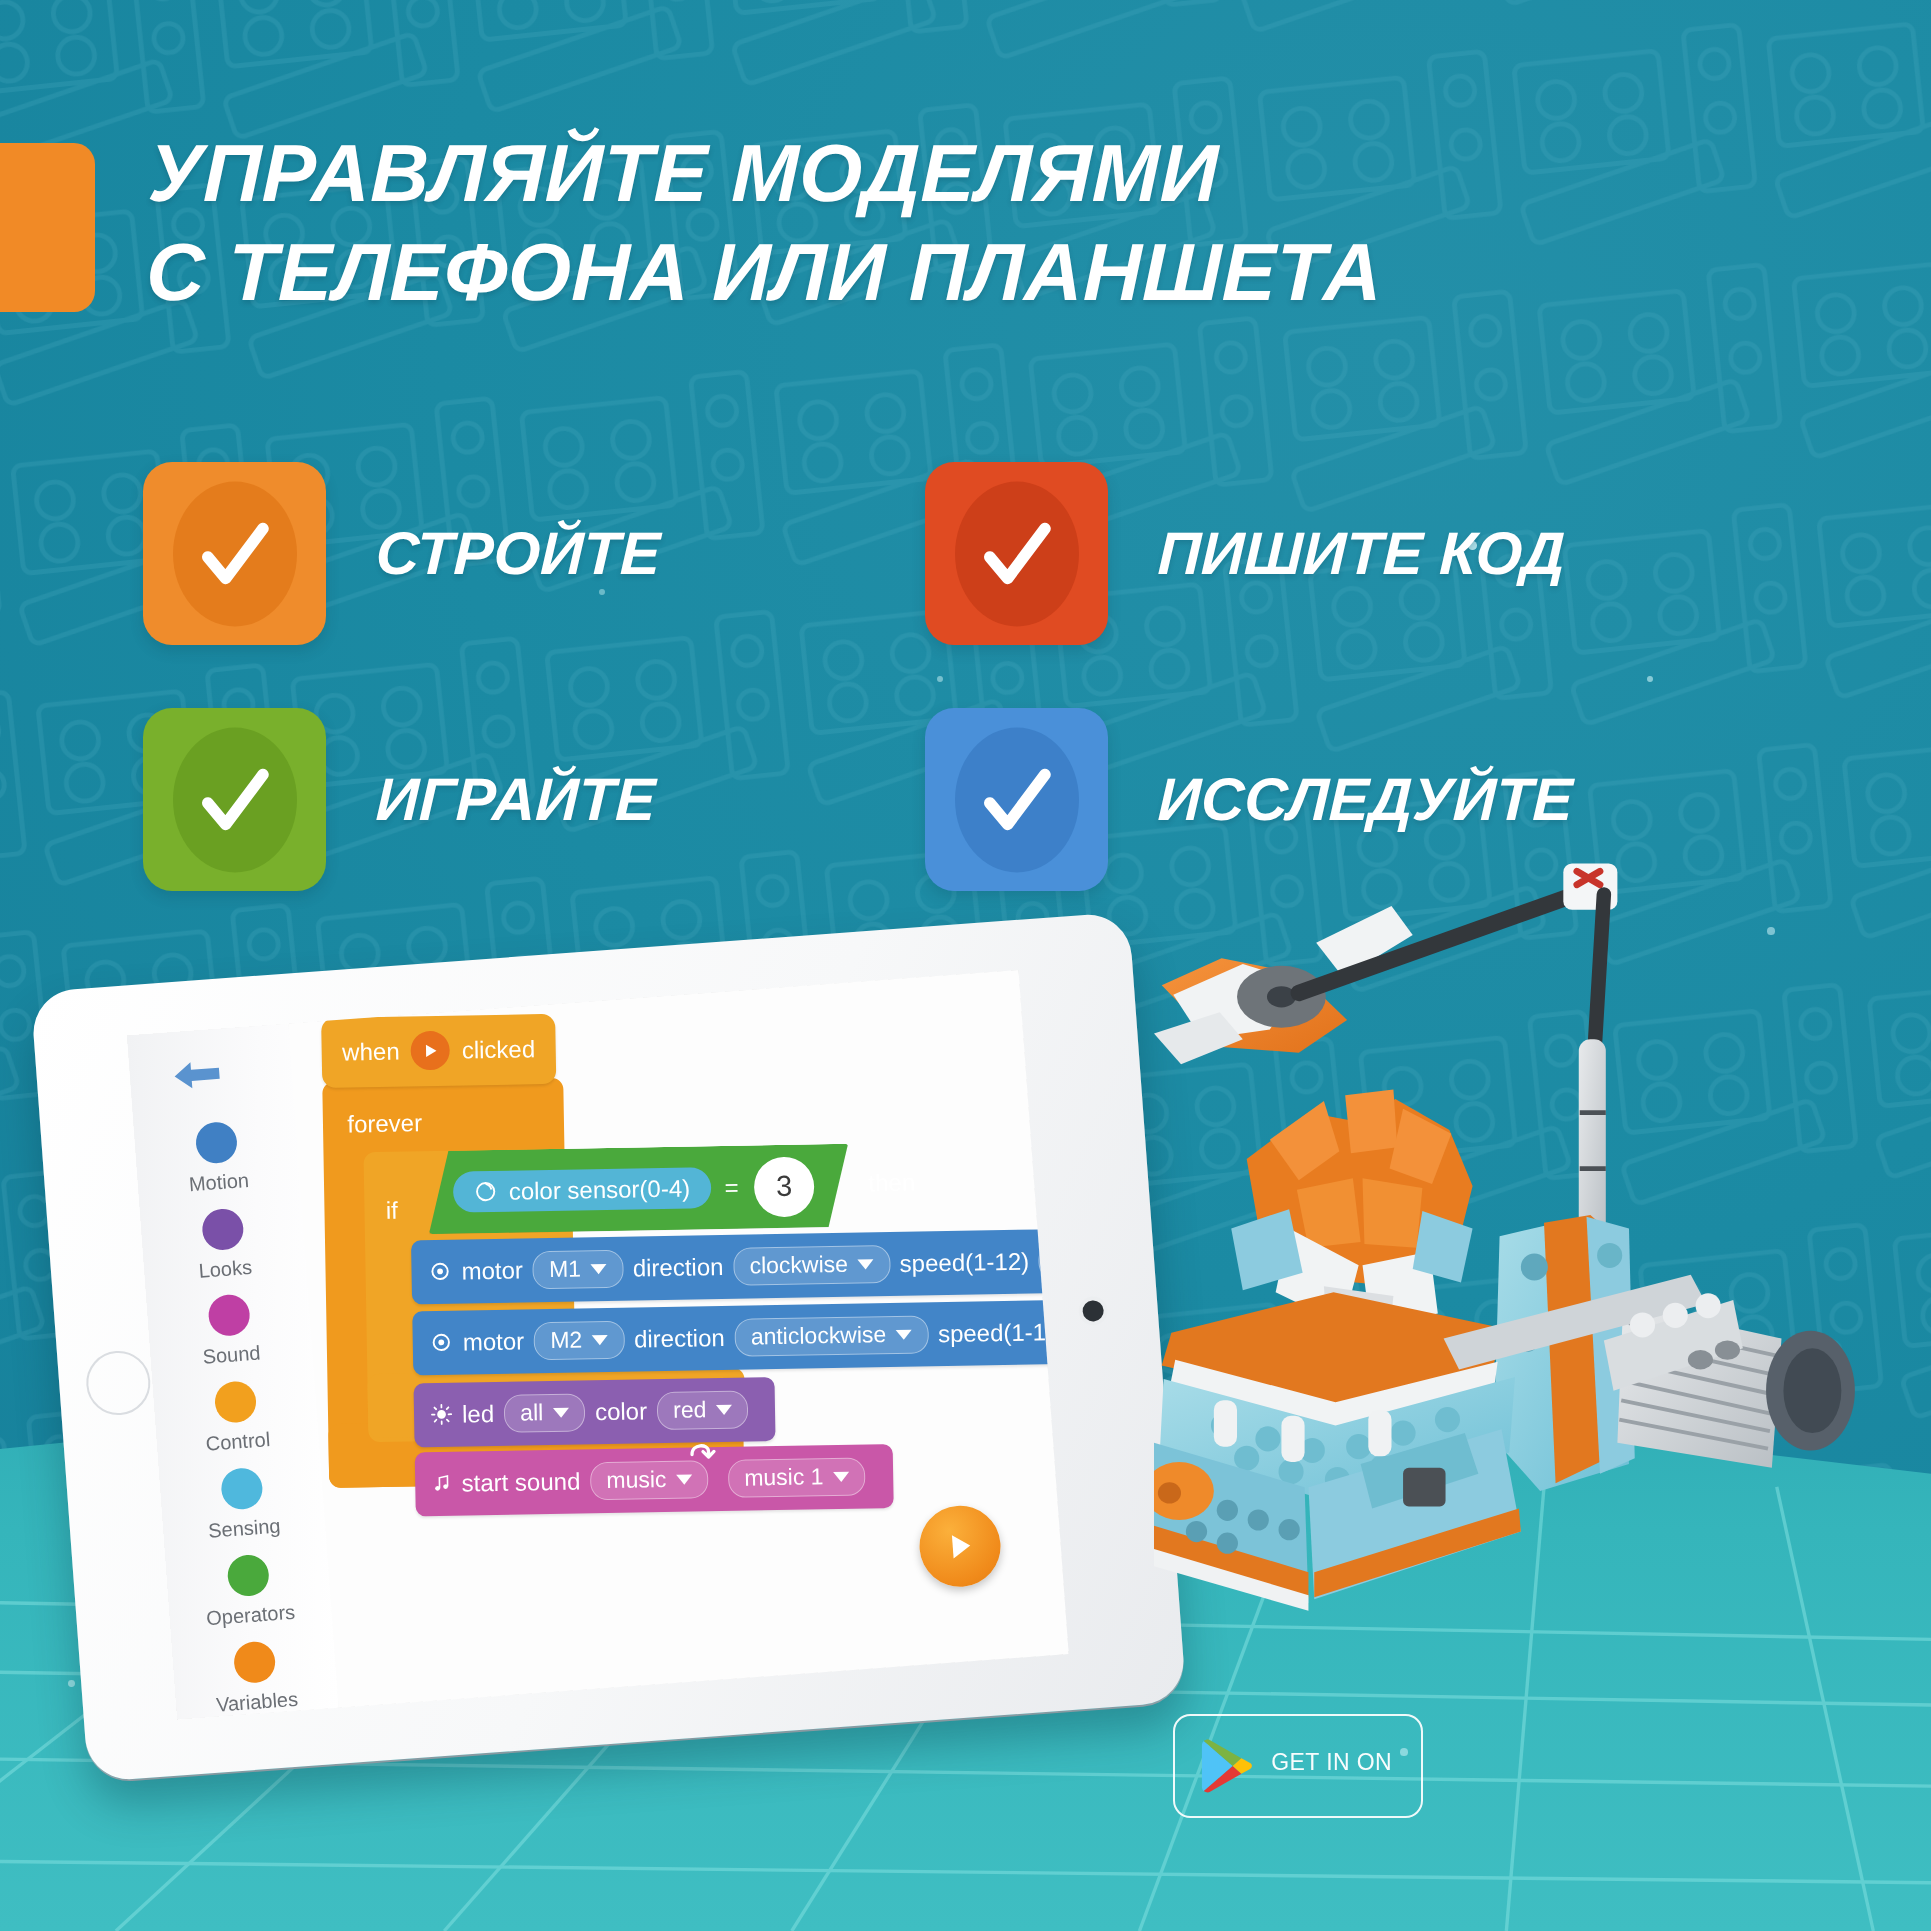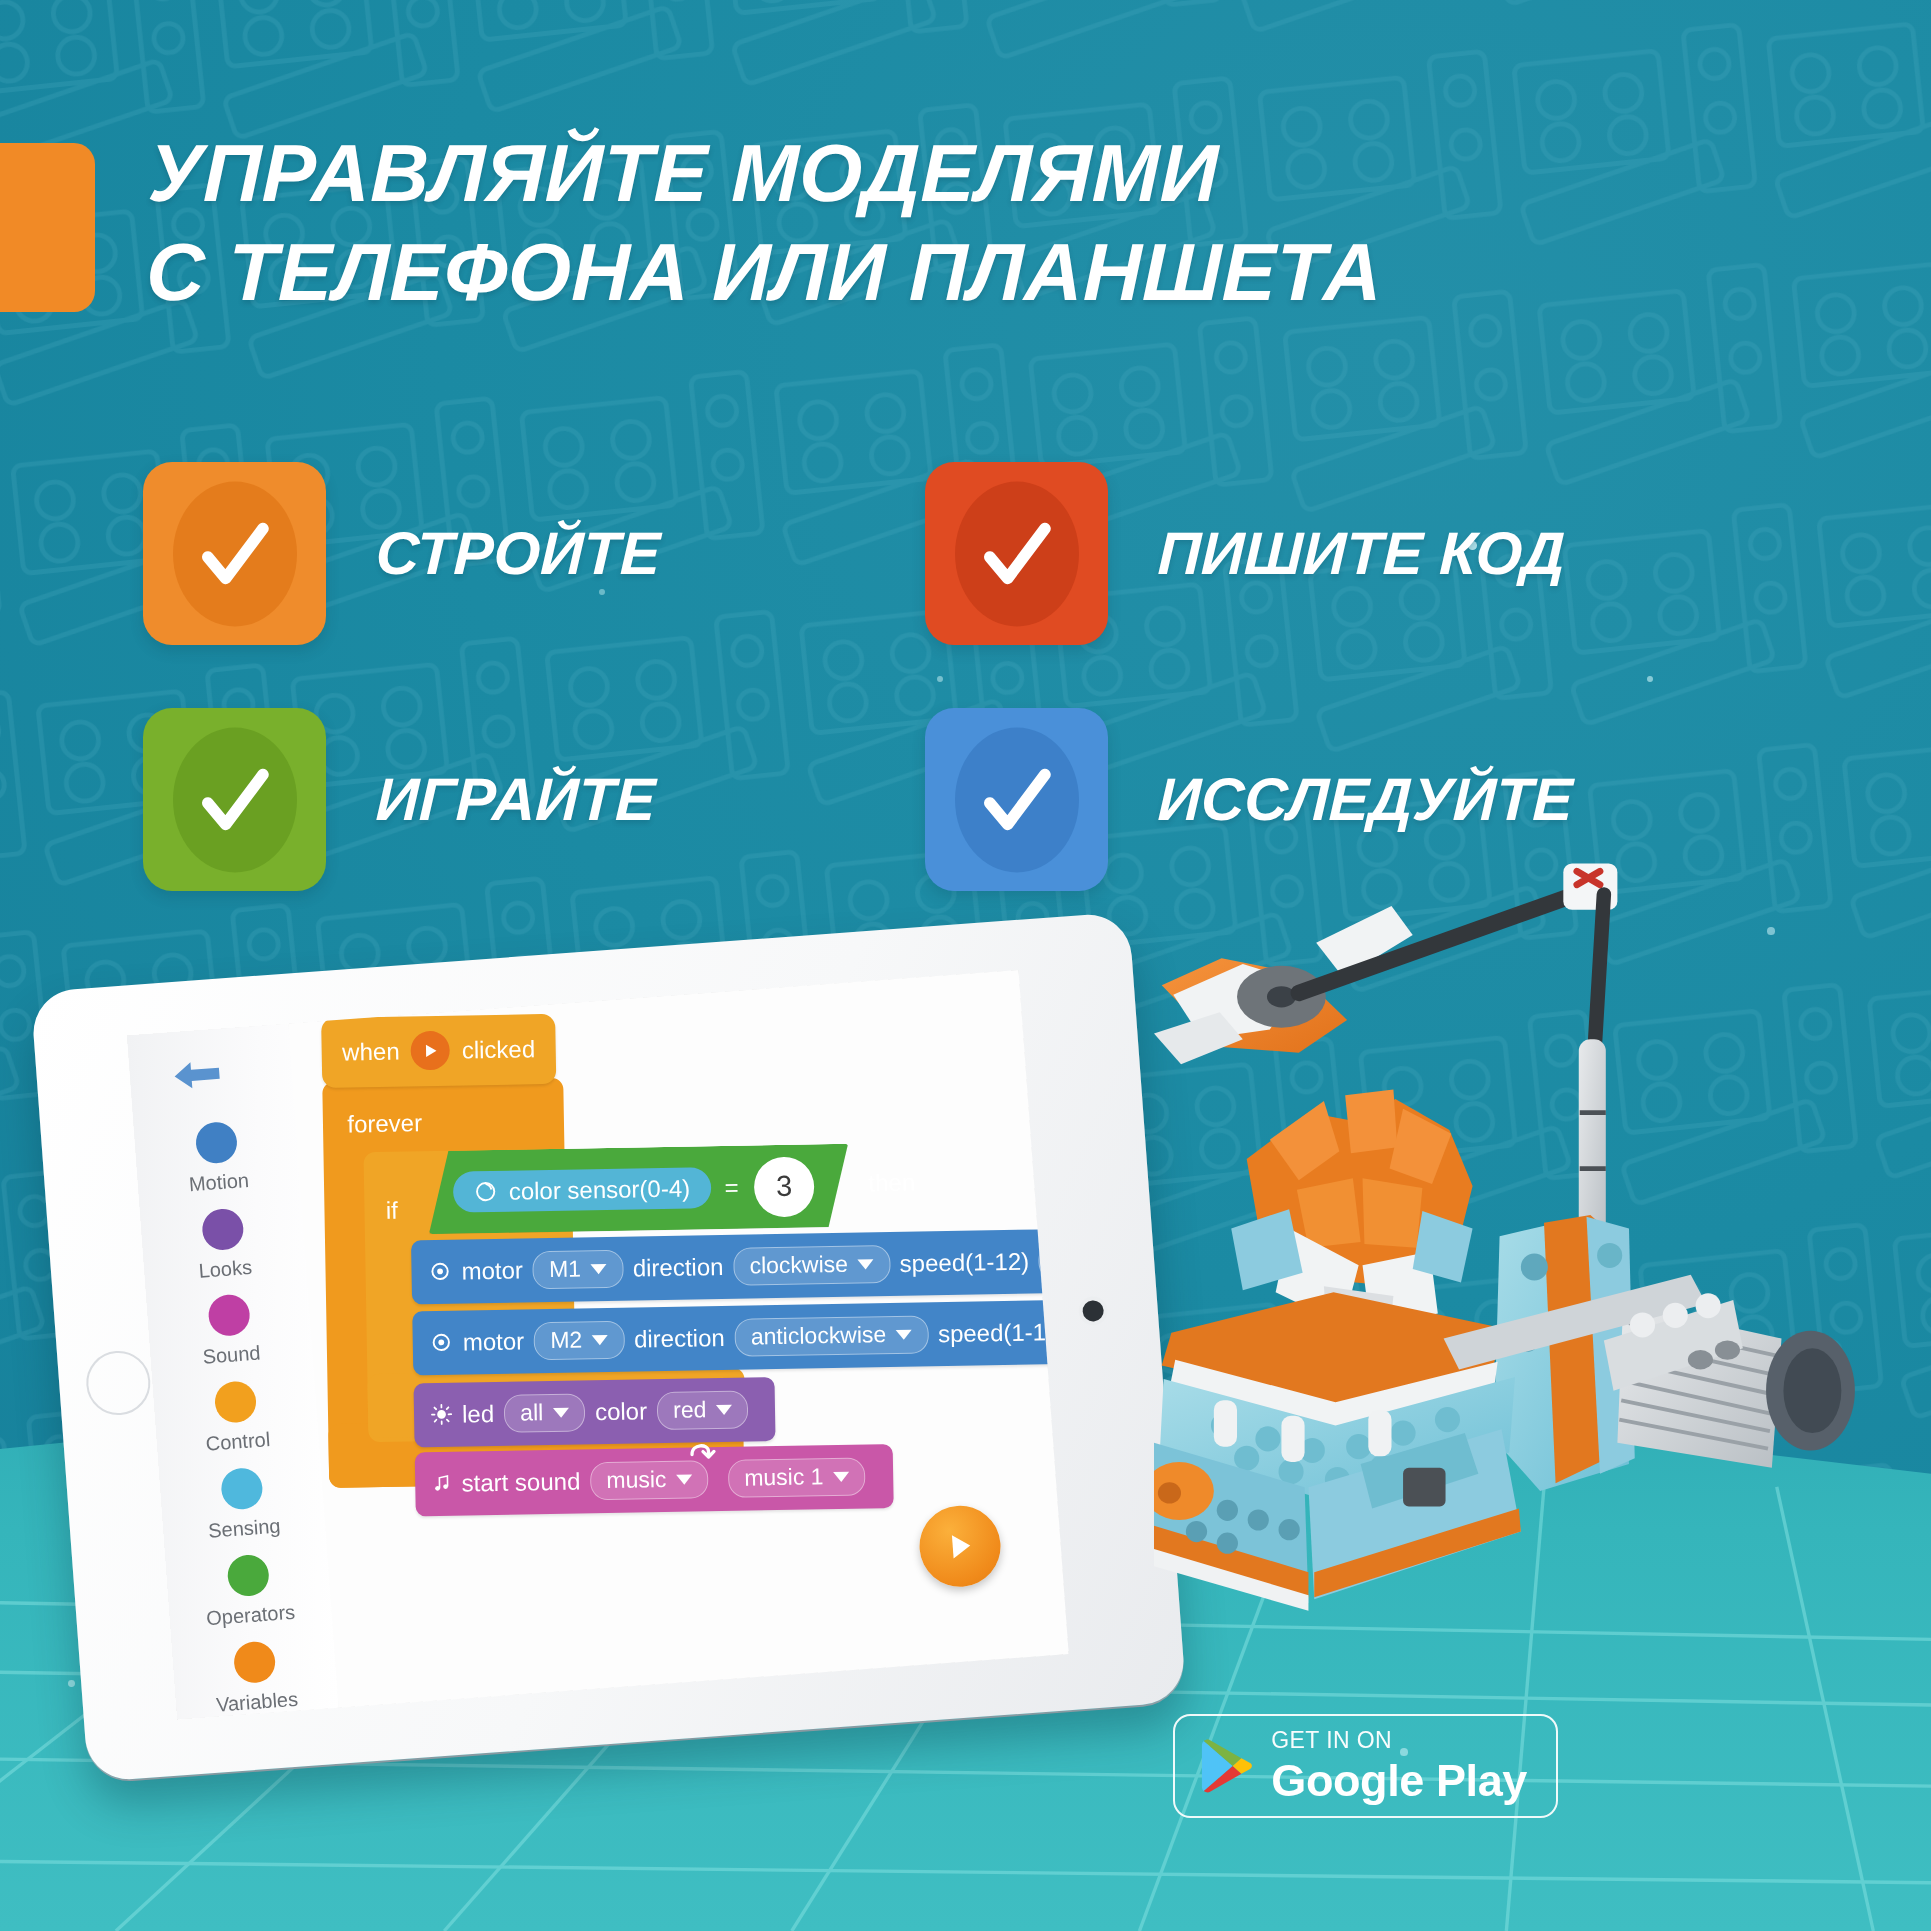--- a/index.html
+++ b/index.html
@@ -184,21 +184,21 @@
 
   
   .badges { position:absolute; left:1173px; top:1714px; display:flex; gap:42px; }
   .badge {
     border:2.9px solid rgba(255,255,255,.92);
     border-radius:17.4px;
     height:104px; padding:0 29px 0 25px;
     display:flex; align-items:center; gap:19.3px;
     color:#fff;
   }
-  .badge-txt { display:flex; flex-direction:column; justify-content:center; line-height:1; }
+  .badge-txt { display:flex; flex-direction:row; justify-content:center; line-height:1; }
   .badge-small { font-size:23px; letter-spacing:0.4px; margin-bottom:6.8px; opacity:.97; }
   .badge-big { font-size:45px; font-weight:bold; letter-spacing:-0.4px; }
 </style>
 </head>
 <body>
 
 <div id="stage">
 
   <div class="bg-base"></div>
 
@@ -615,21 +615,20 @@
 
     <div class="badge">
       <svg width="52" height="56" viewBox="0 0 54 58">
         <path d="M4 3 L34 29 L4 55 C2.4 54 2 52 2 50 L2 8 C2 6 2.4 4 4 3 Z" fill="#4fc3f7"></path>
         <path d="M4 3 L34 29 L43 21 L10 2 C8 1 5.5 2 4 3 Z" fill="#7cb342"></path>
         <path d="M4 55 L34 29 L43 37 L10 56 C8 57 5.5 56 4 55 Z" fill="#e53935"></path>
         <path d="M43 21 L52 26 C54.5 27.5 54.5 30.5 52 32 L43 37 L34 29 Z" fill="#ffc107"></path>
       </svg>
       <div class="badge-txt">
         <span class="badge-small">GET IN ON</span>
-        <span class="badge-big">Google Play</span>
       </div>
     </div>
 
 
   </div>
 
 </div>
 
 
 </body></html>

